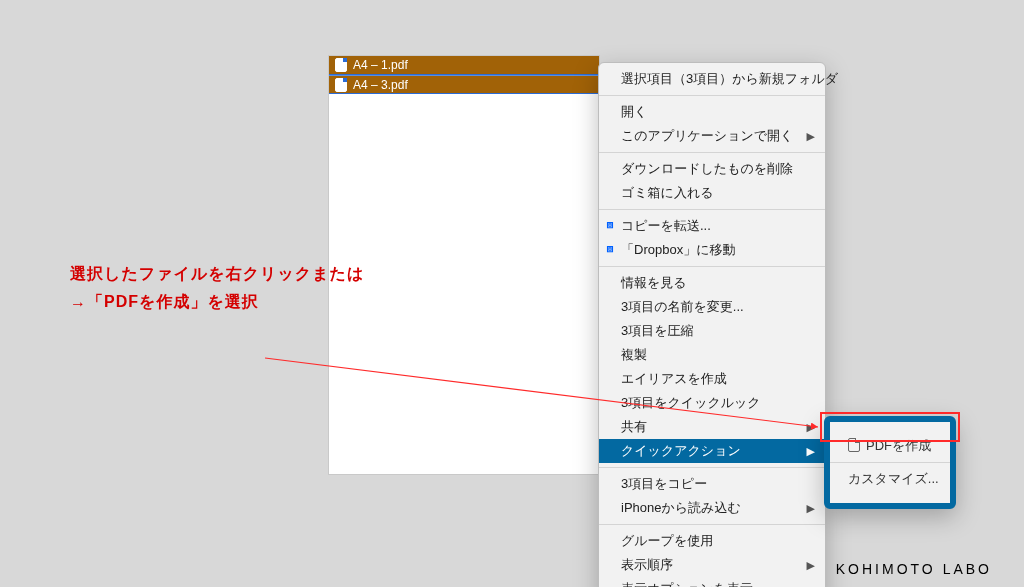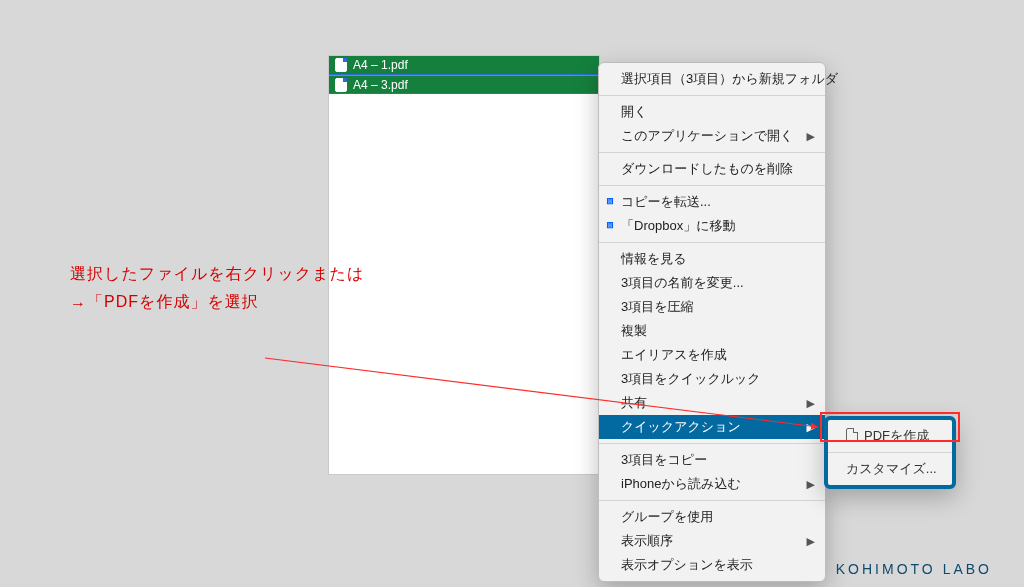--- a/index.html
+++ b/index.html
@@ -19,21 +19,21 @@
     position: absolute;
     left: 328px;
     top: 55px;
     width: 272px;
     height: 420px;
     background: #fff;
     border: 1px solid #c9c9c9;
   }
   .file-row {
     height: 19px;
-    background: #15803d;
+    background: #a16207;
     color: #fff;
     display: flex;
     align-items: center;
     gap: 6px;
     padding-left: 6px;
     font-size: 12px;
     border-bottom: 1px solid #2b6cd6;
   }
   .file-row + .file-row { border-top: 1px solid #5a8ee0; }
   .file-icon {
@@ -103,24 +103,24 @@
     font-weight: bold;
   }
 
   
   .submenu {
     position: absolute;
     left: 824px;
     top: 416px;
     width: 132px;
     background: #f2f2f2;
-    border: 4px solid #0369a1;
+    border: 6px solid #0369a1;
     border-radius: 6px;
     box-shadow: 0 8px 24px rgba(0,0,0,0.25);
-    padding: 4px 0;
+    padding: 12px 0;
     font-size: 13px;
   }
   .submenu .menu-item { padding-left: 18px; }
   .submenu-highlight-box {
     position: absolute;
     left: 820px;
     top: 412px;
     width: 140px;
     height: 30px;
     border: 2px solid #ff2a2a;
@@ -144,38 +144,38 @@
 
   
   .annotation {
     position: absolute;
     left: 70px;
     top: 260px;
     width: 460px;
     color: #d40000;
     font-size: 16px;
     line-height: 28px;
-    font-weight: 400;
+    font-weight: 700;
     letter-spacing: 1px;
   }
 
   
   .arrow-svg {
     position: absolute;
     left: 0; top: 0;
     width: 1024px; height: 587px;
     pointer-events: none;
   }
 
   
   .watermark {
     position: absolute;
     right: 32px;
     bottom: 10px;
-    color: #0c4a6e;
+    color: #000000;
     letter-spacing: 3px;
     font-size: 14px;
     font-family: "Helvetica Neue", Arial, sans-serif;
   }
 </style>
 </head>
 <body>
 
 <div class="finder-window">
   <div class="file-row">
@@ -191,20 +191,21 @@
 <div class="context-menu">
   <div class="menu-item">選択項目（3項目）から新規フォルダ</div>
   <div class="menu-sep"></div>
   <div class="menu-item">開く</div>
   <div class="menu-item">
     <span>このアプリケーションで開く</span>
     <span class="arrow">▶</span>
   </div>
   <div class="menu-sep"></div>
   <div class="menu-item">ダウンロードしたものを削除</div>
+  <div class="menu-item">ゴミ箱に入れる</div>
   <div class="menu-sep"></div>
   <div class="menu-item">
     <span class="pre-icon dropbox-icon">⧈</span>
     <span>コピーを転送...</span>
   </div>
   <div class="menu-item">
     <span class="pre-icon dropbox-icon">⧈</span>
     <span>「Dropbox」に移動</span>
   </div>
   <div class="menu-sep"></div>

